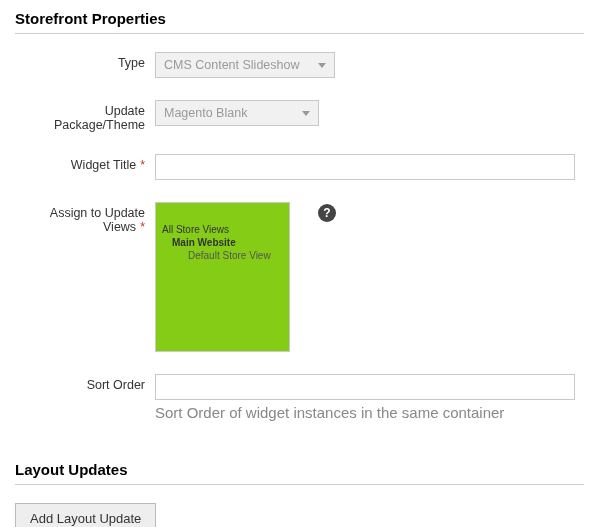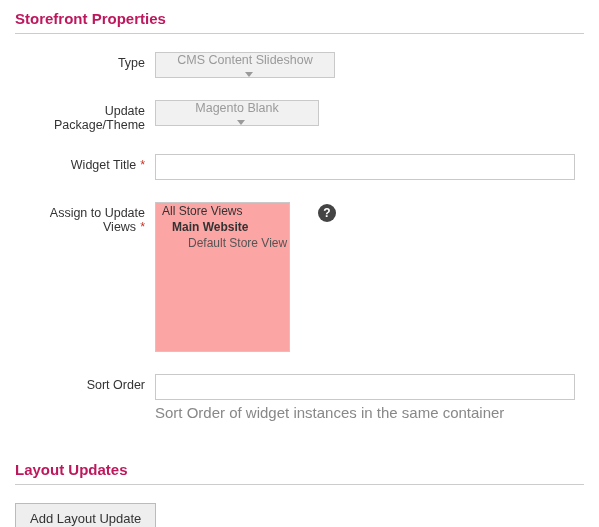--- a/index.html
+++ b/index.html
@@ -6,21 +6,21 @@
 body {
   font-family: Arial, Helvetica, sans-serif;
   font-size: 13px;
   color: #333;
   background: #fff;
   width: 599px;
   padding: 10px 15px;
 }
 .section-title {
   font-size: 15px;
-  color: #be185d;
+  color: #000000;
   font-weight: 600;
   padding-bottom: 6px;
   border-bottom: 1px solid #ccc;
   margin-bottom: 18px;
 }
 .form-row {
   display: flex;
   margin-bottom: 22px;
   align-items: flex-start;
 }
@@ -43,21 +43,20 @@
 .disabled-select {
   display: inline-flex;
   align-items: center;
   justify-content: space-between;
   background: #f1f1f1;
   border: 1px solid #c9c9c9;
   color: #9a9a9a;
   height: 26px;
   padding: 0 8px;
   font-size: 12.5px;
-  flex-direction: column;
 }
 .disabled-select.w1 { width: 180px; }
 .disabled-select.w2 { width: 164px; }
 .caret {
   width: 0; height: 0;
   border-left: 4px solid transparent;
   border-right: 4px solid transparent;
   border-top: 5px solid #9a9a9a;
   margin-left: 8px;
 }
@@ -70,23 +69,23 @@
 }
 .multiselect-wrap {
   display: flex;
   align-items: flex-start;
 }
 .multiselect {
   width: 135px;
   height: 150px;
   border: 1px solid #c9c9c9;
   overflow-y: scroll;
-  font-size: 12px;
-  padding: 0 2px;
-  background: #fca5a5;
+  font-size: 10px;
+  padding: 20px 2px;
+  background: #84cc16;
 }
 .multiselect .opt { padding: 1px 4px; white-space: nowrap; }
 .multiselect .opt.bold { font-weight: bold; padding-left: 14px; }
 .multiselect .opt.bold2 { font-weight: bold; padding-left: 22px; }
 .multiselect .opt.indent3 { padding-left: 30px; color: #555; }
 .help-icon {
   width: 18px; height: 18px;
   border-radius: 50%;
   background: #444;
   color: #fff;

